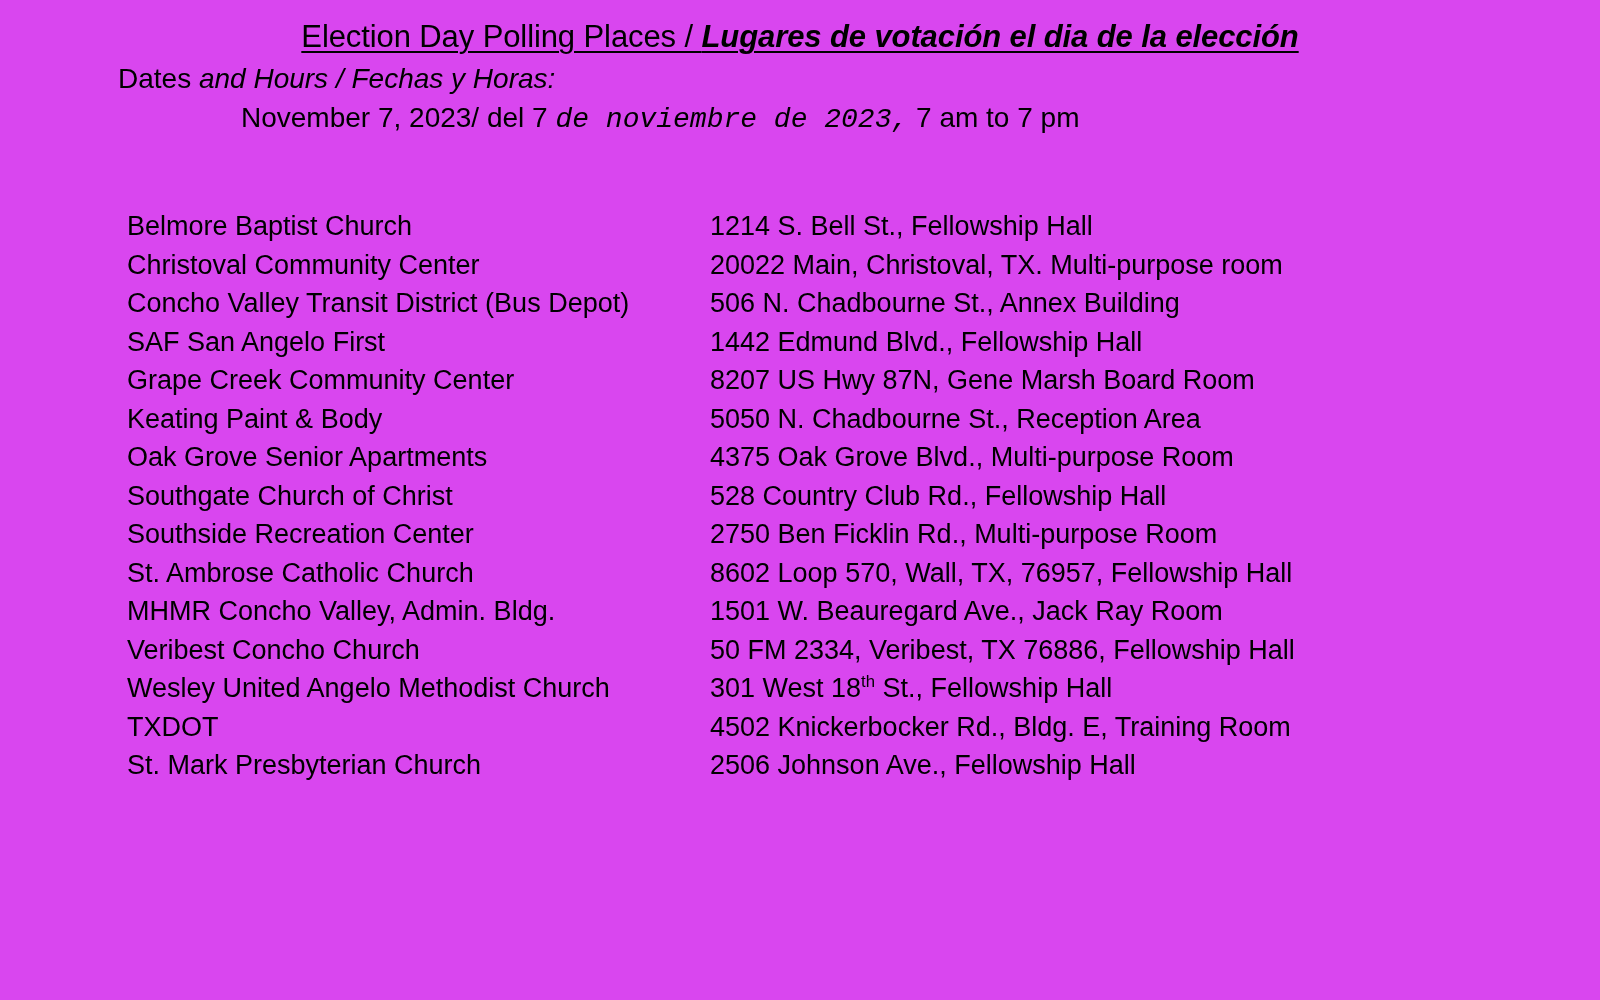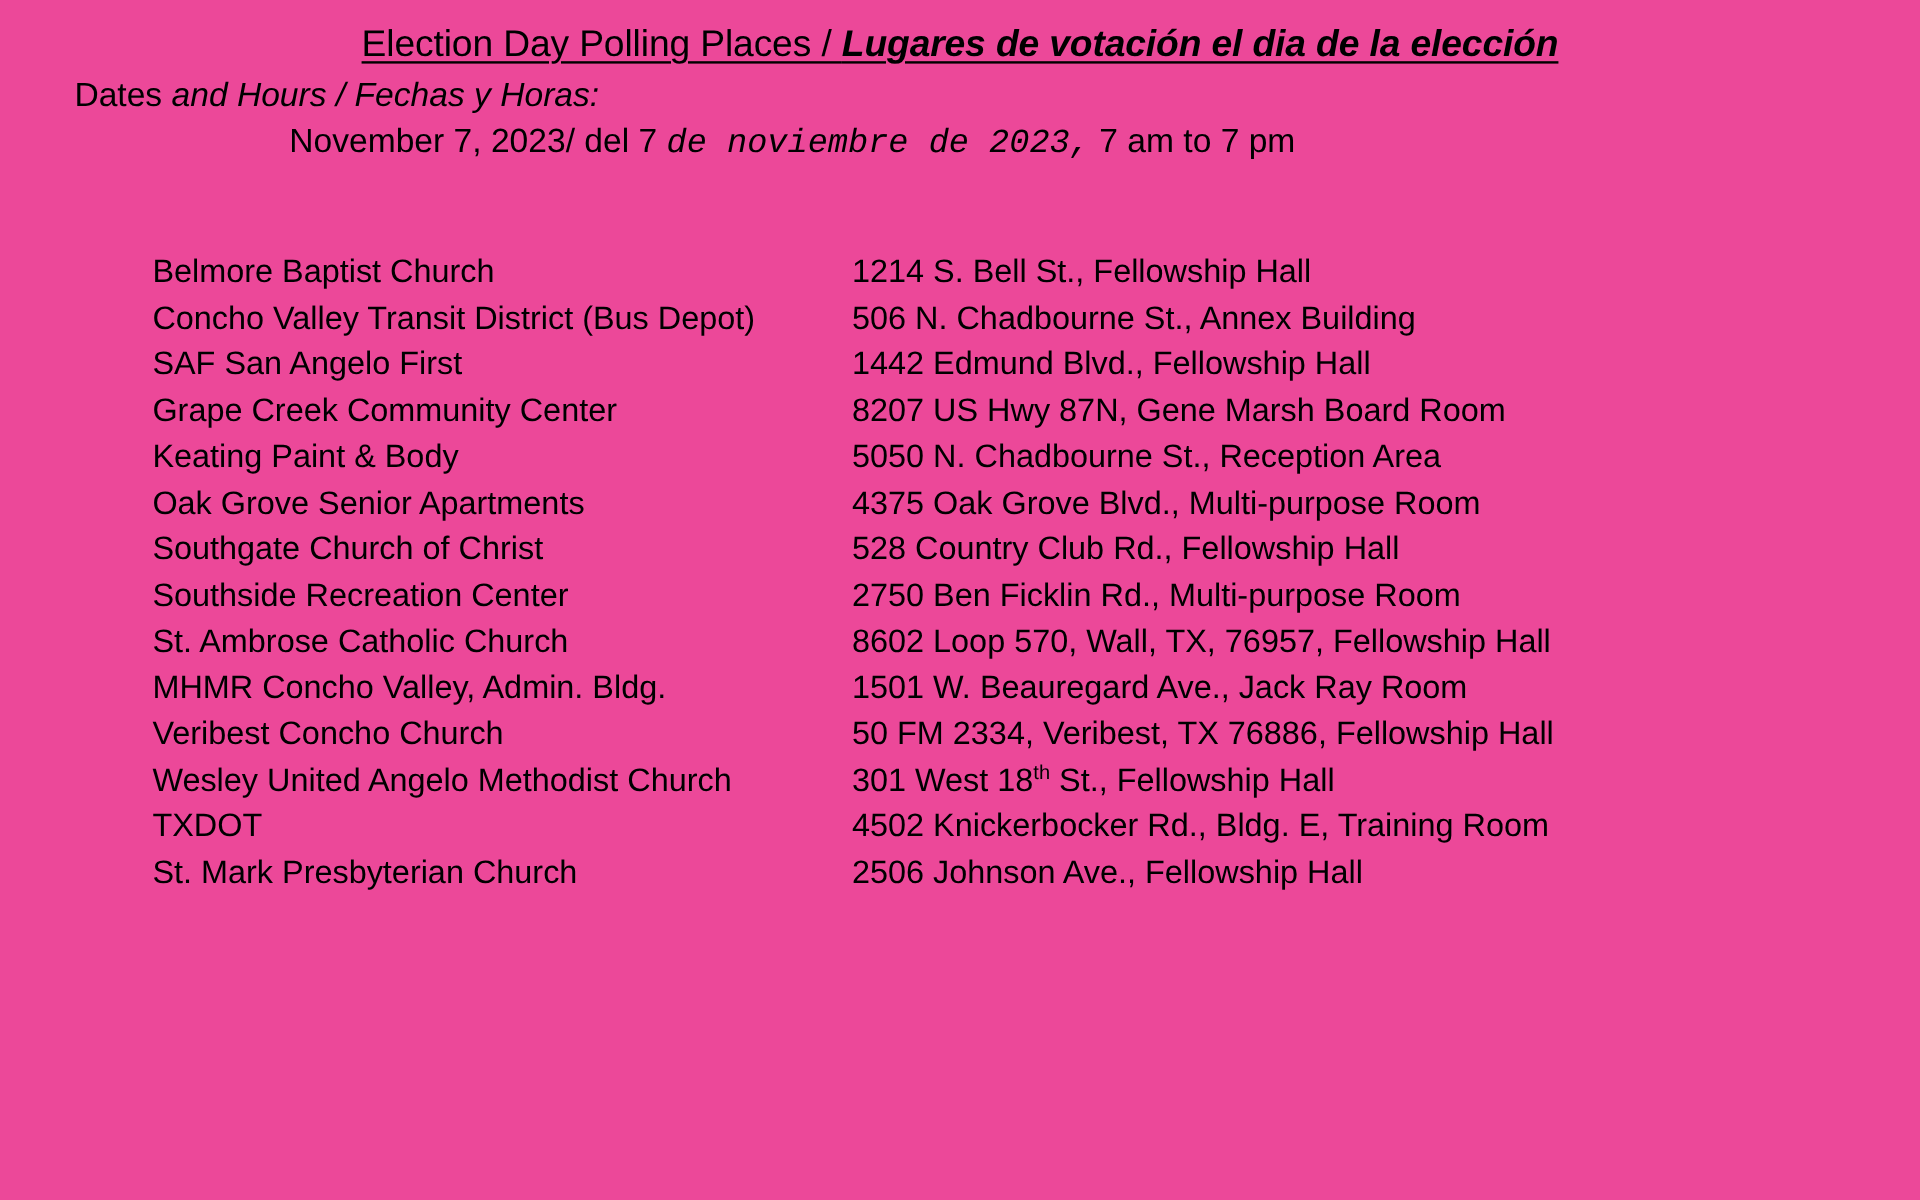--- a/index.html
+++ b/index.html
@@ -13,21 +13,21 @@
     height: 1000px;
     position: relative;
     font-family: "Liberation Sans", sans-serif;
     color: #000000;
     overflow: hidden;
   }
 
   .page {
     position: absolute;
     inset: 0;
-    background: #ec4899;
+    background: #d946ef;
   }
 
   
   .header {
     position: absolute;
     top: 18px;
     left: 0;
     width: 1600px;
   }
 
@@ -42,21 +42,21 @@
   .doc-title .title-underline {
     text-decoration: underline;
     text-underline-offset: 4px;
     text-decoration-thickness: 2px;
   }
   .doc-title .title-en { font-style: normal; font-weight: 400; }
   .doc-title .title-es { font-style: italic; font-weight: 700; }
 
   .dates-line {
     margin-top: 5px;
-    padding-left: 62px;
+    padding-left: 118px;
     font-size: 28px;
     line-height: 36px;
     white-space: nowrap;
   }
   .dates-line .seg-plain { font-style: normal; }
   .dates-line .seg-italic { font-style: italic; }
 
   .date-detail-line {
     margin-top: 3px;
     padding-left: 241px;
@@ -112,20 +112,24 @@
   </div>
 
   <table class="places-table">
     <tbody>
 
         <tr>
           <td class="col-name">Belmore Baptist Church</td>
           <td class="col-address">1214 S. Bell St., Fellowship Hall</td>
         </tr>
         <tr>
+          <td class="col-name">Christoval Community Center</td>
+          <td class="col-address">20022 Main, Christoval, TX. Multi-purpose room</td>
+        </tr>
+        <tr>
           <td class="col-name">Concho Valley Transit District (Bus Depot)</td>
           <td class="col-address">506 N. Chadbourne St., Annex Building</td>
         </tr>
         <tr>
           <td class="col-name">SAF San Angelo First</td>
           <td class="col-address">1442 Edmund Blvd., Fellowship Hall</td>
         </tr>
         <tr>
           <td class="col-name">Grape Creek Community Center</td>
           <td class="col-address">8207 US Hwy 87N, Gene Marsh Board Room</td>

